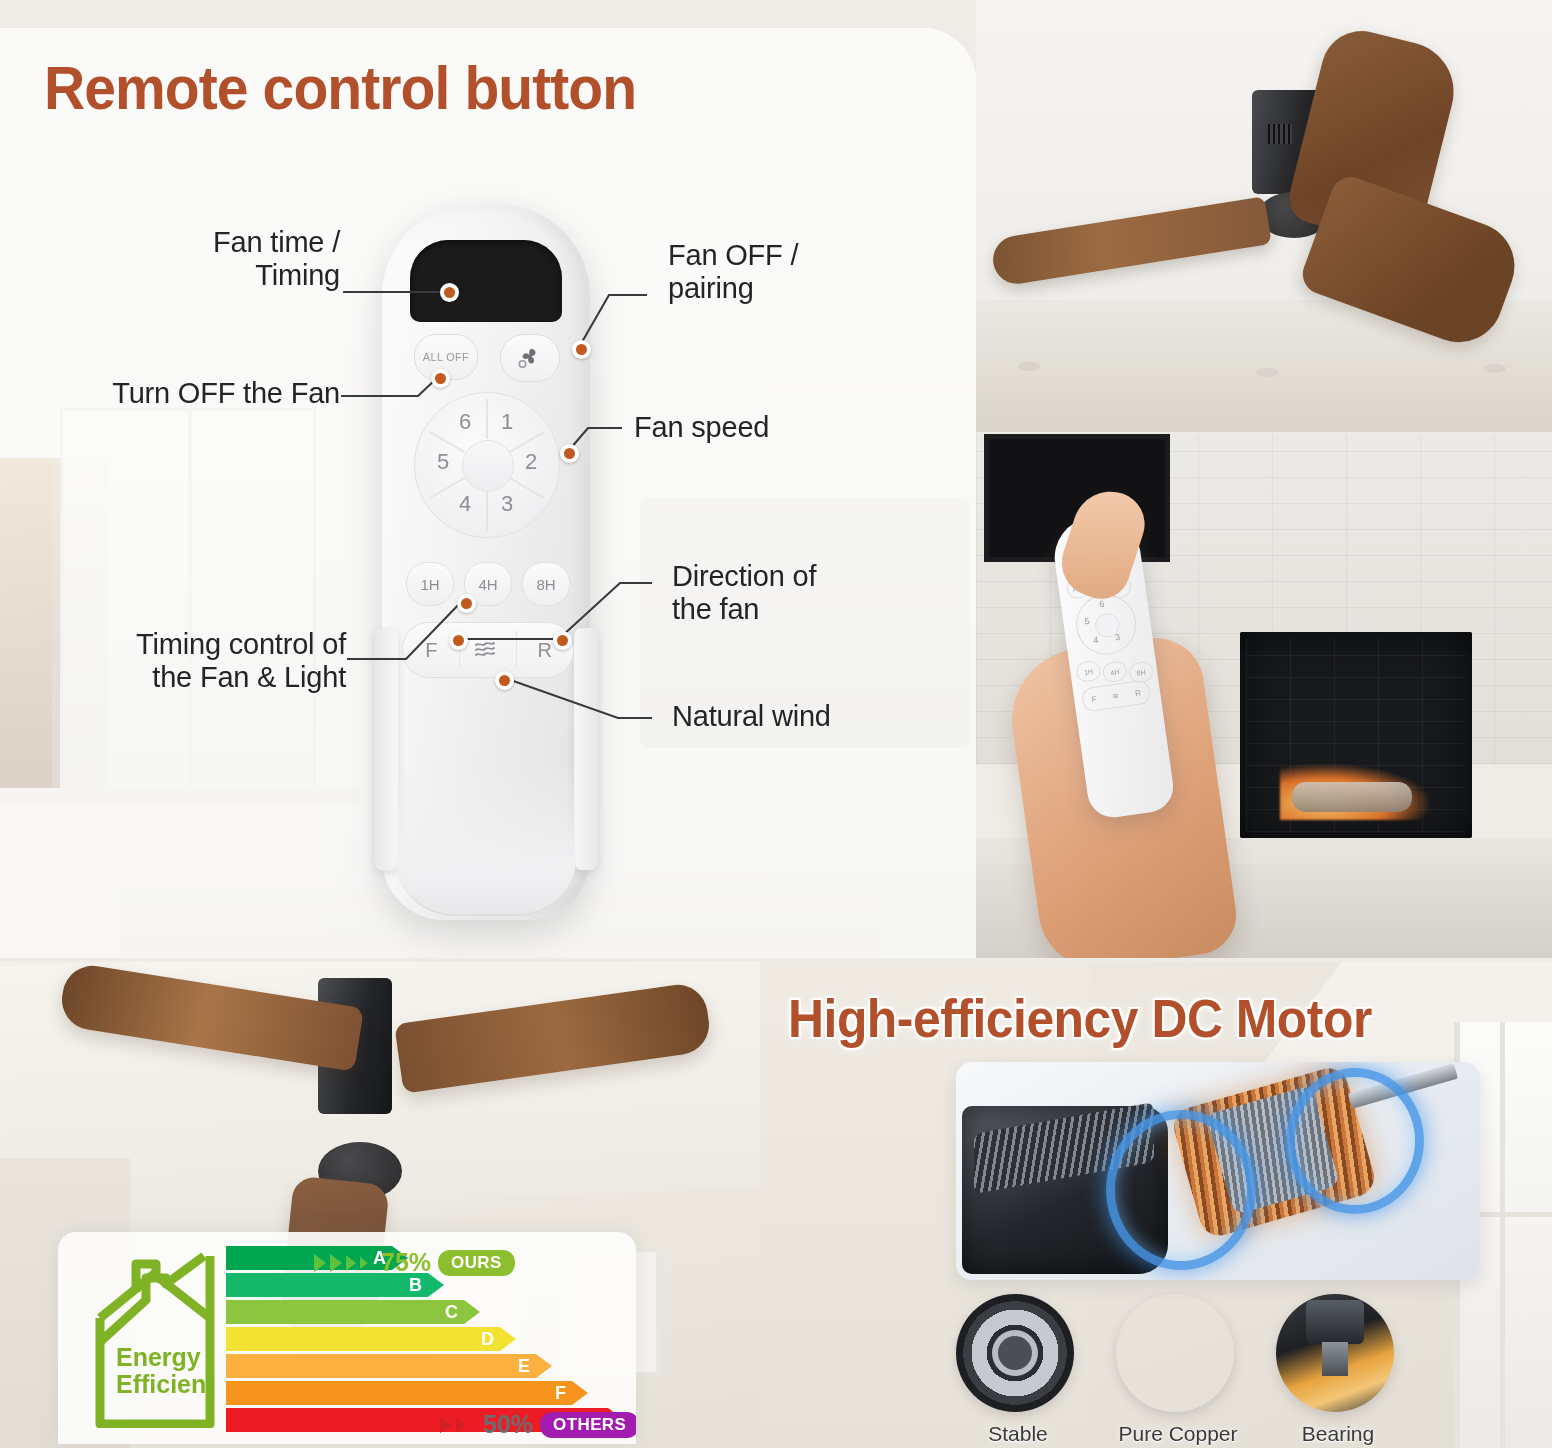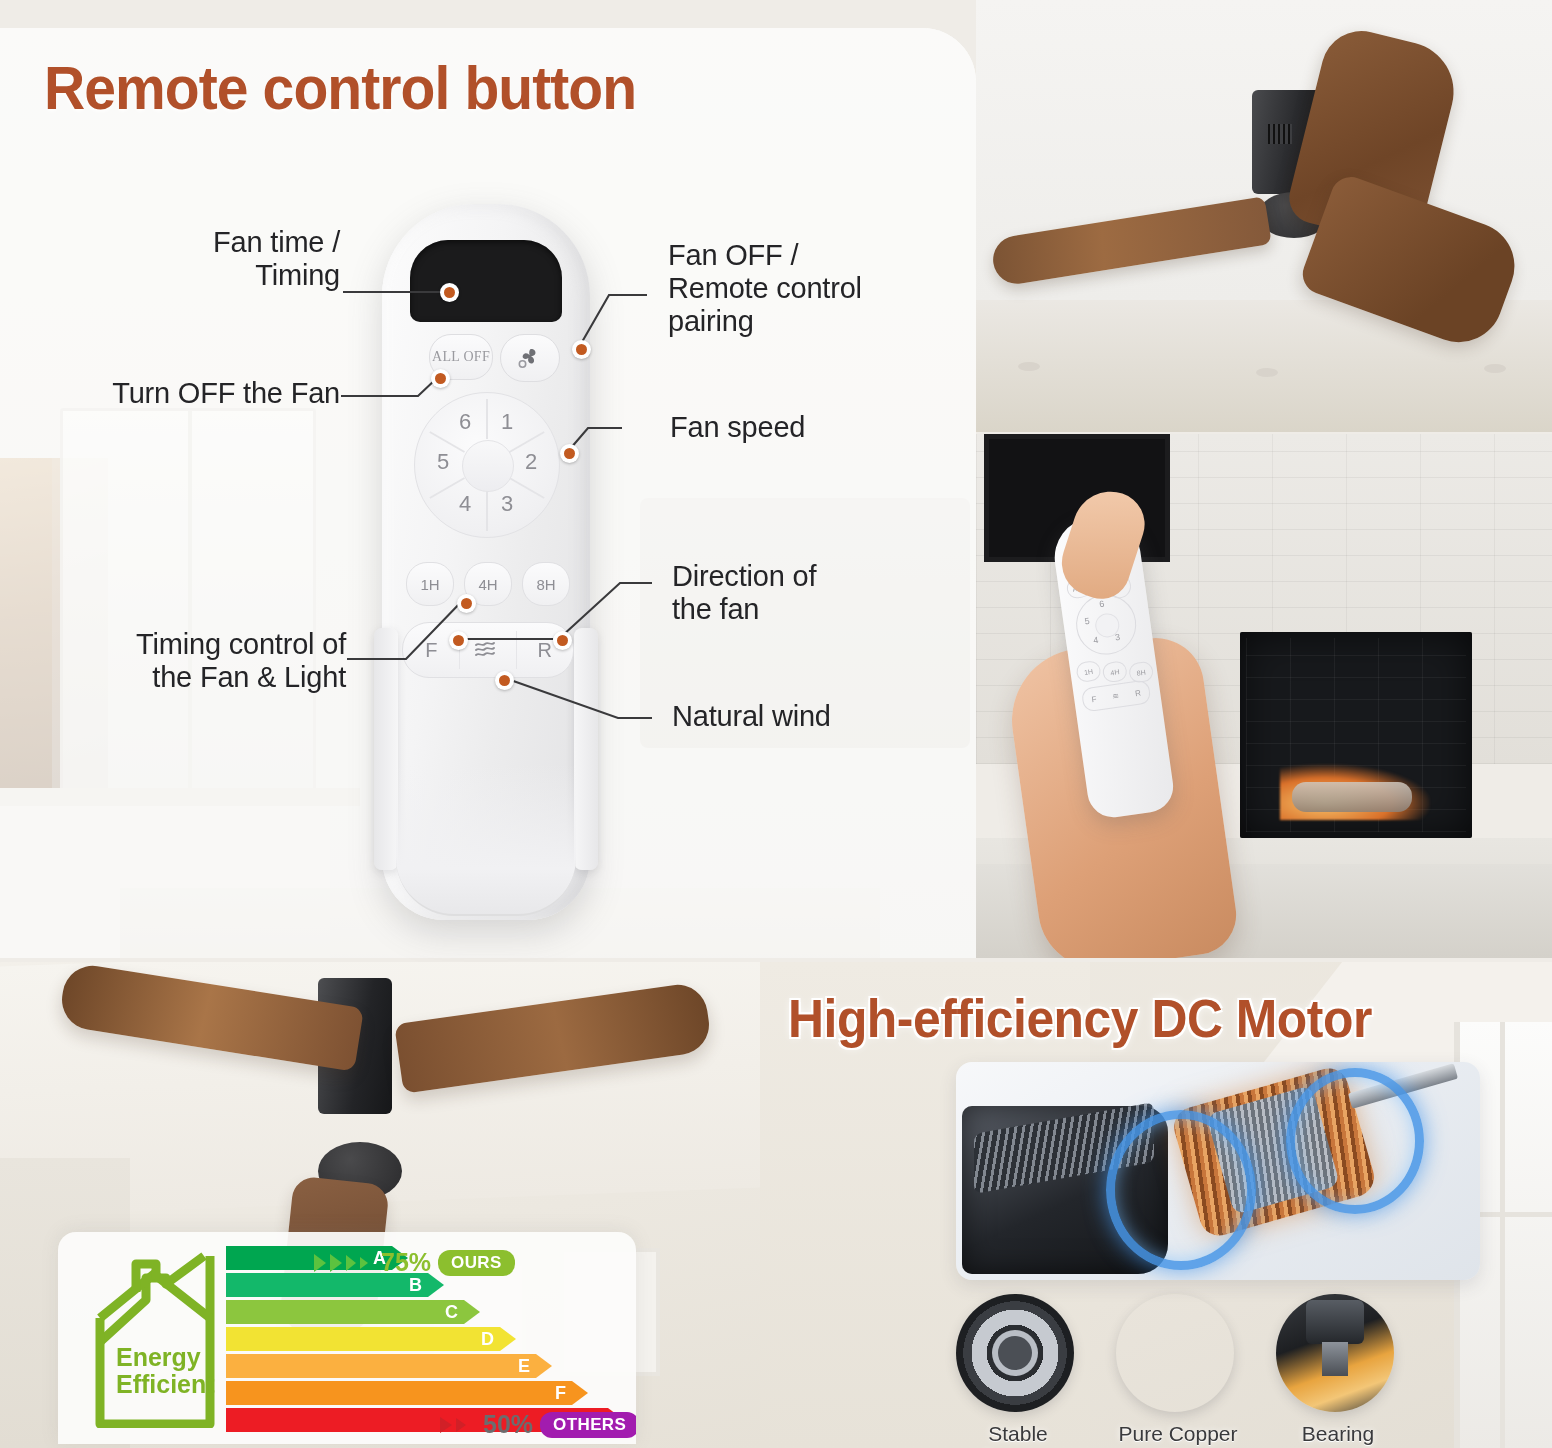--- a/index.html
+++ b/index.html
@@ -86,25 +86,25 @@
   }
   .remote-clip-l{left:-8px;}
   .remote-clip-r{right:-8px;background:linear-gradient(270deg,#e7e7e9,#f6f6f7);}
   .ir-window{
     position:absolute;left:28px;top:36px;width:152px;height:82px;
     background:#1b1b1c;
     border-radius:38px 38px 10px 10px;
     box-shadow:inset 0 2px 6px rgba(0,0,0,.6);
   }
   .btn-alloff{
-    position:absolute;left:47px;top:130px;width:62px;height:44px;
+    position:absolute;left:32px;top:130px;width:62px;height:44px;
     border:1px solid #dedee1;border-radius:22px;
     background:linear-gradient(180deg,#fbfbfc,#f0f0f2);
     display:flex;align-items:center;justify-content:center;
-    font-size:14px;color:#9a9a9f;letter-spacing:.3px;font-family:Liberation Serif, serif;
+    font-size:11px;color:#9a9a9f;letter-spacing:.3px;
   }
   .btn-pair{
     position:absolute;left:118px;top:130px;width:58px;height:46px;
     border:1px solid #dedee1;border-radius:24px;
     background:linear-gradient(180deg,#fbfbfc,#f0f0f2);
   }
   .pair-glyph{position:absolute;left:14px;top:11px;width:30px;height:24px;}
 
   .dial{
     position:absolute;left:32px;top:188px;width:144px;height:144px;
@@ -450,25 +450,24 @@
 
     <div class="cl r" style="left:30px;top:628px;width:316px;">
       <div>Timing control of</div>
       <div>the Fan &amp; Light</div>
     </div>
 
     <div class="cl r" style="left:40px;top:377px;width:300px;">Turn OFF the Fan</div>
 
     <div class="cl" style="left:668px;top:239px;width:290px;">
       <div>Fan OFF /</div>
-      <div>Remote control</div>
       <div>pairing</div>
     </div>
 
-    <div class="cl" style="left:670px;top:411px;width:280px;">Fan speed</div>
+    <div class="cl" style="left:634px;top:411px;width:280px;">Fan speed</div>
 
     <div class="cl" style="left:672px;top:700px;width:280px;">Natural wind</div>
 
     <div class="cl" style="left:672px;top:560px;width:270px;">
       <div>Direction of</div>
       <div>the fan</div>
     </div>
 
     <div class="img-fan-top">
       <div style="position:absolute;left:0;top:0;width:576px;height:300px;background:linear-gradient(180deg,#f5f4f2,#eeedea);"></div>

